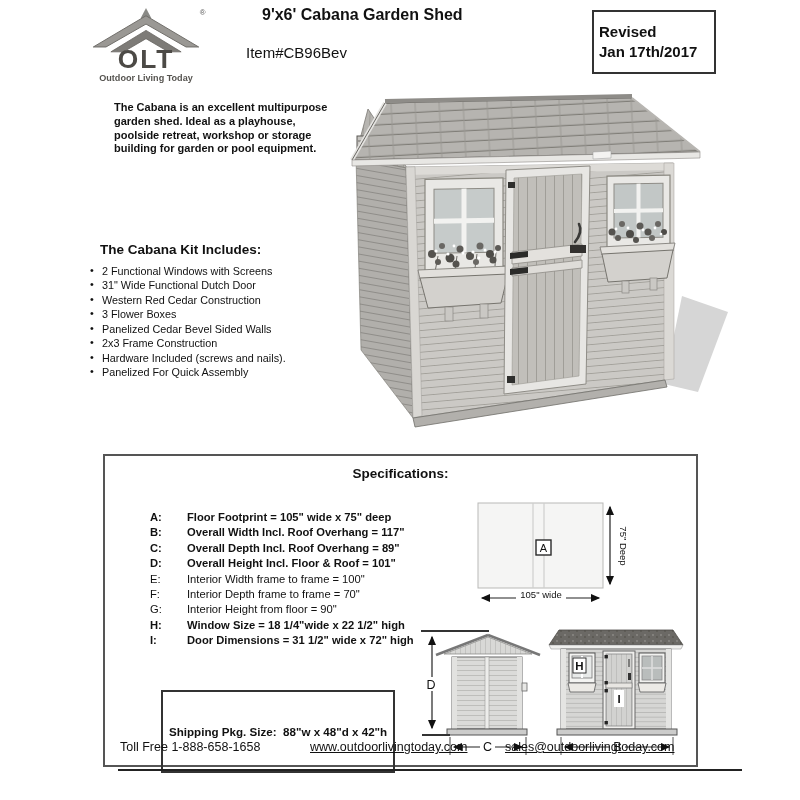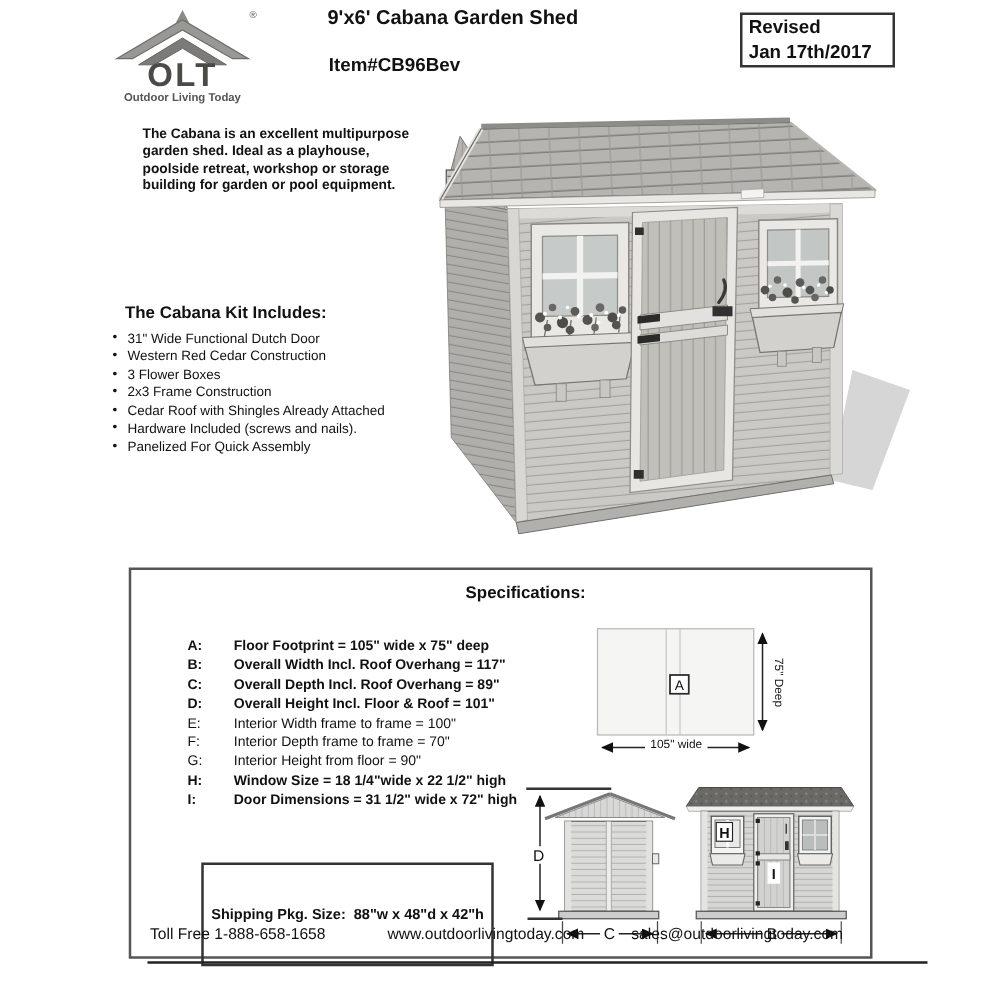--- a/index.html
+++ b/index.html
@@ -2,53 +2,53 @@
 <html><head>
 <meta charset="utf-8">
 <style>
   html,body{margin:0;padding:0;background:#fff;}
   .page{position:relative;width:800px;height:800px;background:#ffffff;
         font-family:"Liberation Sans",sans-serif;color:#111;overflow:hidden;}
 
   
   .logo{position:absolute;left:84px;top:6px;width:124px;height:80px;}
   .doc-title{position:absolute;left:262px;top:6px;font-size:16px;font-weight:bold;}
-  .item-number{position:absolute;left:263px;top:44px;font-size:15px;font-weight:bold;}
+  .item-number{position:absolute;left:246px;top:44px;font-size:15px;font-weight:normal;}
   .revised-box{position:absolute;left:592px;top:10px;width:110px;border:2px solid #333;
-               padding:0 5px;font-size:15px;font-weight:bold;line-height:20px;}
+               padding:10px 5px;font-size:15px;font-weight:bold;line-height:20px;}
 
   
   .intro{position:absolute;left:96px;top:101px;width:214px;font-size:11px;font-weight:bold;line-height:13.8px;margin-left:18px;}
   .kit-heading{position:absolute;left:100px;top:242px;font-size:13.5px;font-weight:bold;}
   .kit-list{position:absolute;left:89px;top:264px;font-size:10.8px;line-height:14.45px;}
   .kit-item{position:relative;padding-left:13px;}
   .kit-item::before{content:"•";position:absolute;left:1px;top:-1px;}
 
   
   .shed{position:absolute;left:330px;top:86px;width:400px;height:348px;}
 
   
   .specs-box{position:absolute;left:103px;top:454px;width:591px;height:309px;border:2px solid #555;}
   .specs-heading{position:absolute;left:0;top:10px;width:100%;text-align:center;
-                 font-size:13.5px;font-weight:bold;margin-left:20px;}
+                 font-size:13.5px;font-weight:bold;}
   .spec-rows{position:absolute;left:45px;top:55px;}
   .spec-row{display:flex;height:15.4px;font-size:11.2px;align-items:flex-start;}
   .spec-row.b{font-weight:bold;}
   .spec-key{width:37px;}
   .footprint{position:absolute;left:363px;top:38px;width:175px;height:124px;}
   .shipping-box{position:absolute;left:56px;top:234px;border:2px solid #333;
                 padding:2px 6px;font-size:11.6px;font-weight:bold;line-height:15px;white-space:pre;}
   .side-view{position:absolute;left:311px;top:165px;width:126px;height:141px;}
   .front-view{position:absolute;left:442px;top:165px;width:141px;height:141px;}
 
   
   .footer-line{position:absolute;left:118px;top:769px;width:624px;border-top:2px solid #222;}
   .footer-item{position:absolute;top:740px;font-size:12.5px;text-align:center;}
   .f-phone{left:120px;} .f-web{left:310px;} .f-email{left:505px;}
-  .f-web,.f-email{cursor:pointer;}
+  .f-web,.f-email{cursor:pointer;text-decoration:underline;}
 
   svg text{font-family:"Liberation Sans",sans-serif;}
 </style>
 </head>
 <body>
 
 <div class="page">
 
   <svg class="logo" viewBox="0 0 124 82">
     <g>
@@ -67,25 +67,26 @@
 
   <div class="revised-box">
     <div>Revised</div>
     <div>Jan 17th/2017</div>
   </div>
 
   <div class="intro">The Cabana is an excellent multipurpose garden shed. Ideal as a playhouse, poolside retreat, workshop or storage building for garden or pool equipment.</div>
 
   <div class="kit-heading">The Cabana Kit Includes:</div>
   <div class="kit-list">
+    <div class="kit-item">2 Functional Windows with Screens</div>
     <div class="kit-item">31" Wide Functional Dutch Door</div>
     <div class="kit-item">Western Red Cedar Construction</div>
     <div class="kit-item">3 Flower Boxes</div>
+    <div class="kit-item">Panelized Cedar Bevel Sided Walls</div>
     <div class="kit-item">2x3 Frame Construction</div>
-    <div class="kit-item">Cedar Roof with Shingles Already Attached</div>
     <div class="kit-item">Hardware Included (screws and nails).</div>
     <div class="kit-item">Panelized For Quick Assembly</div>
   </div>
 
   <svg class="shed" viewBox="0 0 400 348">
     <defs>
       <pattern id="pSidF" width="10" height="7.2" patternUnits="userSpaceOnUse" patternTransform="rotate(-5)">
         <rect width="10" height="7.2" fill="#cbc9c5"></rect>
           <line x1="0" y1="6.8" x2="10" y2="6.8" stroke="#a3a19b" stroke-width="1"></line>
       </pattern>

